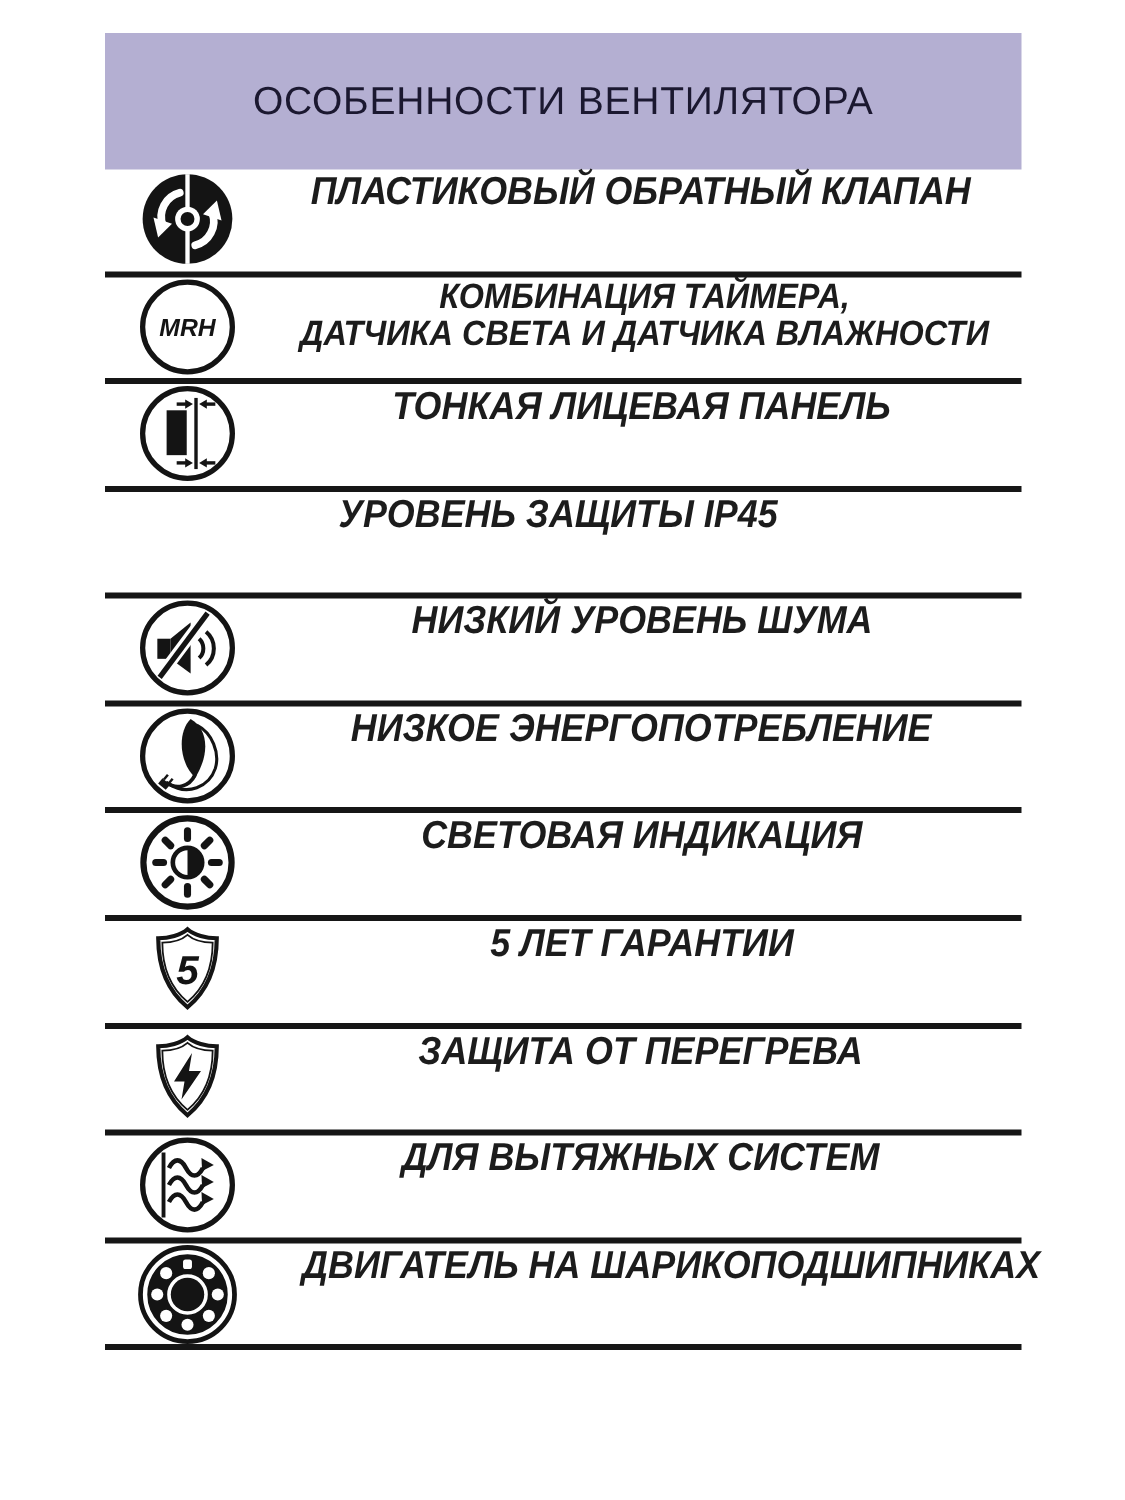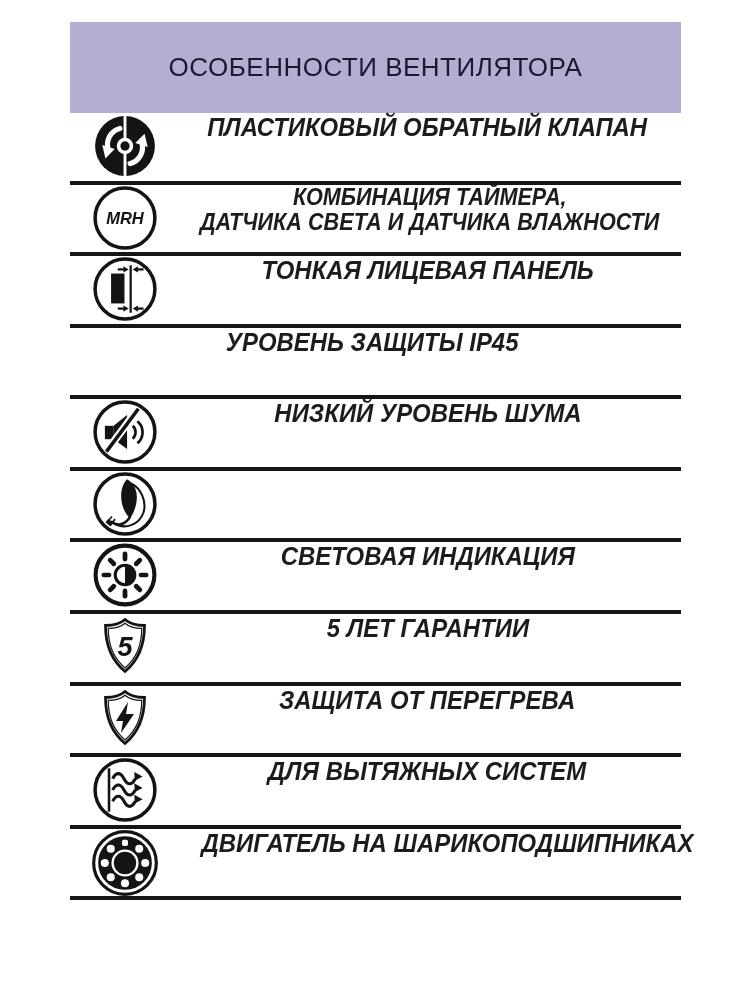--- a/index.html
+++ b/index.html
@@ -121,20 +121,23 @@
           <path d="M20 50 C 32 58 46 52 50 40 C 53 30 48 17 38 12" fill="none" stroke="currentColor" stroke-width="2"></path>
           <path d="M34 8 C 45 14 47 30 37 46 C 27 37 25 17 34 8 Z" fill="currentColor"></path>
           <path d="M37 44 C 33 52 25 54 18 49" fill="none" stroke="currentColor" stroke-width="2.4"></path>
           <g transform="translate(17,50) rotate(40)">
             <rect x="-3.2" y="-2" width="6.4" height="4.4" fill="currentColor"></rect>
             <line x1="-2" y1="-2" x2="-2" y2="-6" stroke="currentColor" stroke-width="1.6"></line>
             <line x1="2" y1="-2" x2="2" y2="-6" stroke="currentColor" stroke-width="1.6"></line>
           </g>
         </svg>
       </div>
+      <div class="text-cell">
+        <span class="ftext">НИЗКОЕ ЭНЕРГОПОТРЕБЛЕНИЕ</span>
+      </div>
     </div>
 
     <div class="feature-row">
       <div class="icon-cell">
         <svg width="66" height="66" viewBox="0 0 64 64">
           <circle cx="32" cy="32" r="28.5" fill="none" stroke="currentColor" stroke-width="4"></circle>
           <g stroke="currentColor" stroke-width="4.6" stroke-linecap="round">
             <line x1="32" y1="16.5" x2="32" y2="11.5"></line>
             <line x1="42.9" y1="21.1" x2="46.4" y2="17.6"></line>
             <line x1="47.5" y1="32" x2="52.5" y2="32"></line>

